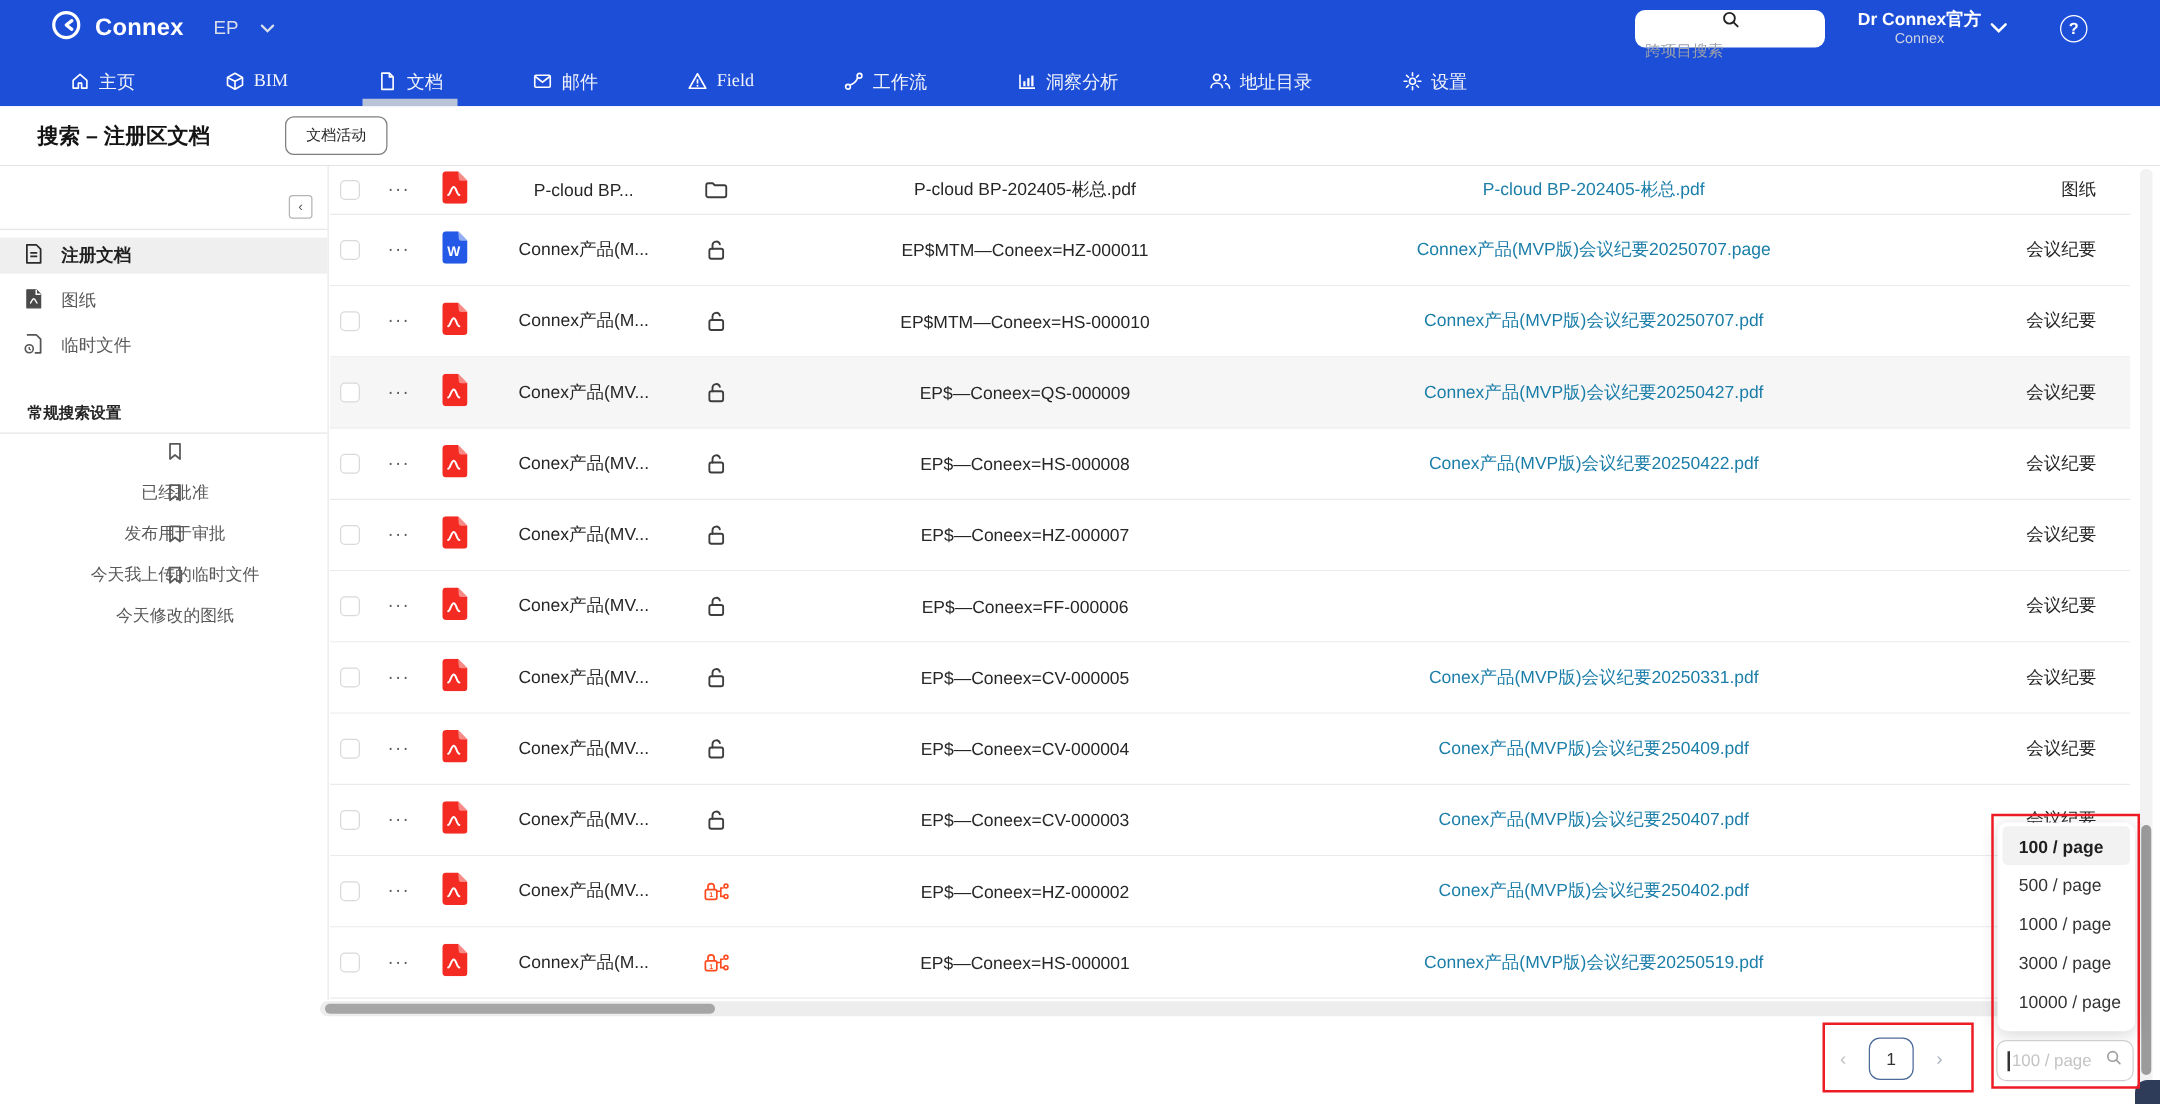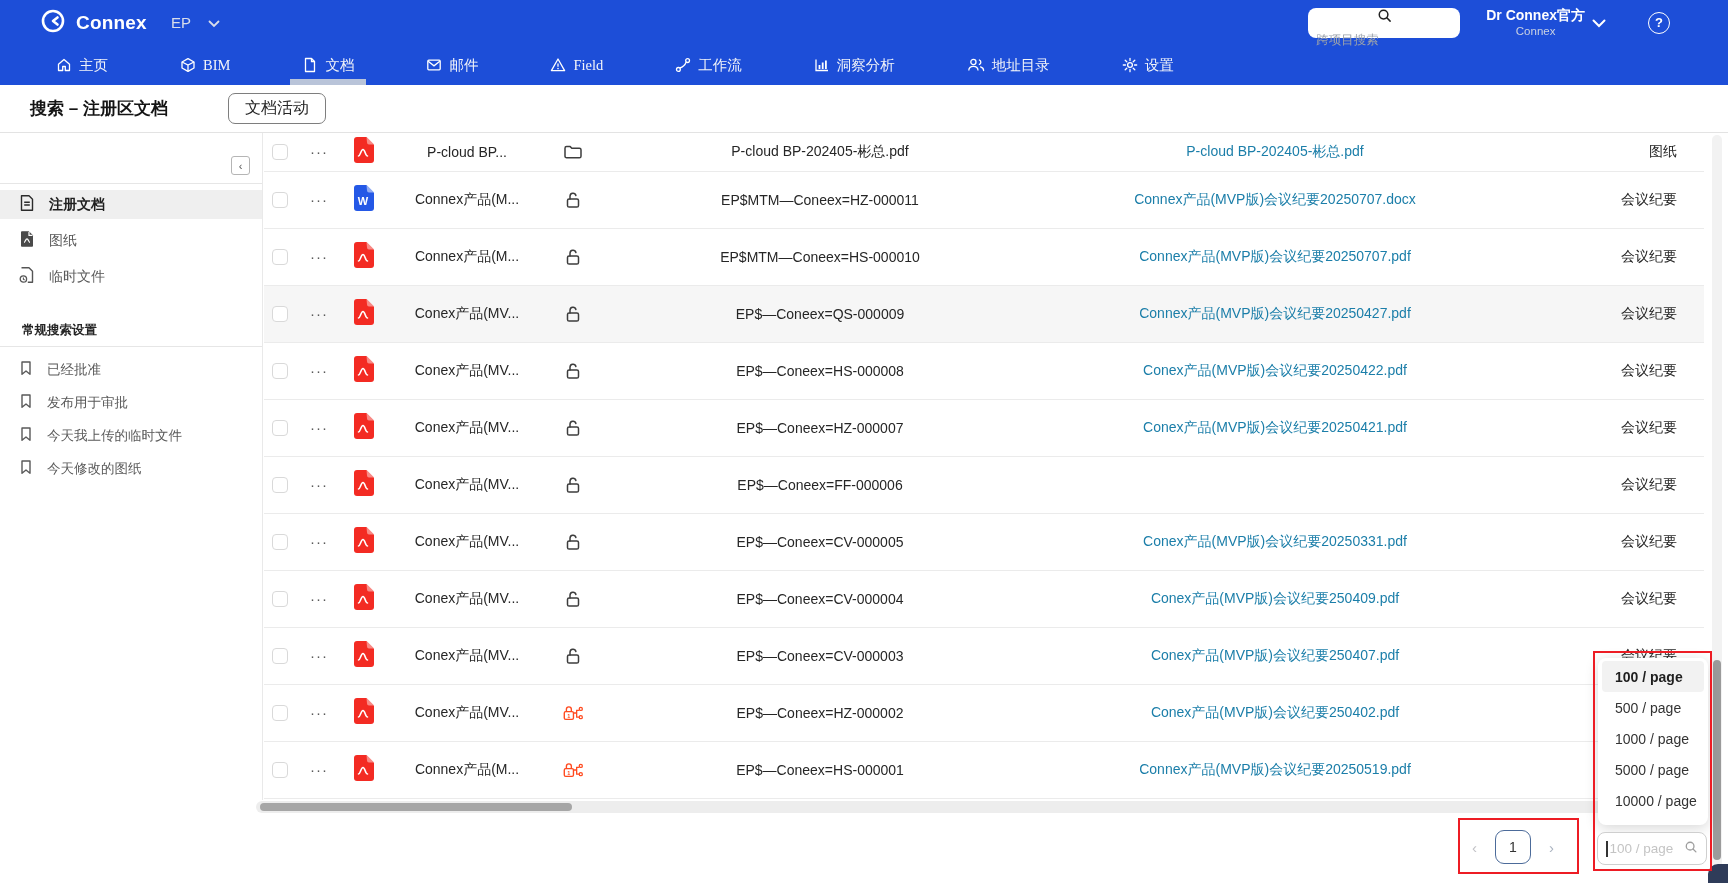--- a/index.html
+++ b/index.html
@@ -23,33 +23,33 @@
   .help-btn { margin-left:42px; width:22px; height:22px; border:1.6px solid #fff; border-radius:50%;
     display:flex; align-items:center; justify-content:center; font-size:13px; font-weight:bold; }
   .nav-row2 { position:absolute; left:0; top:45px; right:0; height:40px; display:flex; align-items:stretch; padding-left:44px; column-gap:48px; }
   .tab { display:flex; align-items:center; gap:7px; font-size:14.5px; color:#f2f4f9; padding:0 12px; position:relative; cursor:pointer; white-space:nowrap;font-family:Liberation Serif, serif; }
   .tab.active::after { content:""; position:absolute; left:0; right:0; bottom:0; height:6px; background:#b9c4d9; }
   .tab svg { display:block; }
 
   
   .title-bar { position:absolute; left:0; top:85px; width:1728px; height:48px; background:#fff; border-bottom:1px solid #e3e3e3; display:flex; align-items:center; }
   .page-title { font-size:17px; font-weight:bold; color:#141414; margin-left:30px; }
-  .activity-btn { margin-left:60px; height:31px; padding:0 16px; border:1px solid #7e7e7e; border-radius:7px; background:#fff; font-size:16px; color:#262626; display:flex; align-items:center; cursor:pointer; }
+  .activity-btn { margin-left:60px; height:31px; padding:0 16px; border:1px solid #7e7e7e; border-radius:7px; background:#fff; font-size:12px; color:#262626; display:flex; align-items:center; cursor:pointer; }
 
   
   .sidebar { position:absolute; left:0; top:133px; width:263px; height:667px; background:#fff; border-right:1px solid #e9e9e9; }
   .collapse-btn { position:absolute; right:12px; top:23px; width:19px; height:19px; border:1px solid #b5b5b5; border-radius:3px; display:flex; align-items:center; justify-content:center; font-size:11px; color:#555; cursor:pointer; background:#fff; }
   .side-div1 { position:absolute; left:0; top:50px; width:100%; border-top:1px solid #e6e6e6; }
   .side-list { position:absolute; left:0; top:57px; width:100%; }
   .side-item { height:29px; display:flex; align-items:center; gap:13px; padding-left:18px; font-size:14px; color:#595959; cursor:pointer; margin-bottom:7px; }
   .side-item.active { background:#efefef; color:#1f1f1f; font-weight:bold; }
   .side-section { position:absolute; left:22px; top:189px; font-size:12.5px; font-weight:bold; color:#262626; }
   .side-div2 { position:absolute; left:0; top:213px; width:100%; border-top:1px solid #e6e6e6; }
   .saved-list { position:absolute; left:0; top:220px; width:100%; }
-  .saved-item { height:33px; display:flex; align-items:center; gap:13px; padding-left:18px; font-size:13.5px; color:#595959; cursor:pointer; }
+  .saved-item { height:33px; display:flex; align-items:center; gap:13px; padding-left:18px; font-size:13.5px; color:#595959; cursor:pointer;flex-direction:column; }
 
   
   .table-area { position:absolute; left:264px; top:133px; width:1464px; height:667px; background:#fff; }
   .trow { display:flex; align-items:center; height:57px; border-bottom:1px solid #ebebeb; width:1440px; background:#fff; }
   .trow.clip { height:39px; }
   .trow.hover { background:#f6f6f6; }
   .cell-check { width:16px; height:16px; border:1px solid #d9d9d9; border-radius:4px; background:#fff; margin-left:8px; flex:none; cursor:pointer; }
   .cell-kebab { width:18px; margin-left:22px; flex:none; color:#595959; font-size:15px; letter-spacing:1px; text-align:center; cursor:pointer; line-height:10px; }
   .cell-ficon { width:22px; margin-left:24px; flex:none; }
   .cell-name { width:170px; margin-left:8px; flex:none; text-align:center; font-size:14px; color:#262626; white-space:nowrap; overflow:hidden; }
@@ -308,21 +308,21 @@
             <text x="11" y="20" text-anchor="middle" font-family="Liberation Sans,sans-serif" font-size="11" font-weight="bold" fill="#fff">W</text>
           </svg></span>
         <span class="cell-name">Connex产品(M...</span>
         <span class="cell-lock">
           <svg width="20" height="20" viewBox="0 0 20 20">
             <rect x="4.5" y="9" width="11" height="8" rx="1.6" fill="none" stroke="#3d3d3d" stroke-width="1.5"></rect>
             <path d="M7 9V6.2a3 3 0 0 1 5.9-.7" fill="none" stroke="#3d3d3d" stroke-width="1.5" stroke-linecap="round"></path>
           </svg>
         </span>
         <span class="cell-docid">EP$MTM—Coneex=HZ-000011</span>
-        <span class="cell-link">Connex产品(MVP版)会议纪要20250707.docx</span>
+        <span class="cell-link">Connex产品(MVP版)会议纪要20250707.page</span>
         <span class="cell-cat">会议纪要</span>
       </div>
       <div class="trow">
         <span class="cell-check"></span>
         <span class="cell-kebab">···</span>
         <span class="cell-ficon"><svg width="22" height="26" viewBox="0 0 22 26">
             <path d="M2 3a3 3 0 0 1 3-3h9.5L22 7.5V23a3 3 0 0 1-3 3H5a3 3 0 0 1-3-3z" fill="#f32b23"></path>
             <path d="M14.5 0 22 7.5h-5a2 2 0 0 1-2-2z" fill="#fff" opacity=".45"></path>
             <path d="M6.5 19c1.8 0 2.4-6.5 4.5-6.5s2.3 6.5 4.5 6.5" fill="none" stroke="#fff" stroke-width="1.6" stroke-linecap="round"></path>
           </svg></span>
@@ -384,21 +384,20 @@
             <path d="M6.5 19c1.8 0 2.4-6.5 4.5-6.5s2.3 6.5 4.5 6.5" fill="none" stroke="#fff" stroke-width="1.6" stroke-linecap="round"></path>
           </svg></span>
         <span class="cell-name">Conex产品(MV...</span>
         <span class="cell-lock">
           <svg width="20" height="20" viewBox="0 0 20 20">
             <rect x="4.5" y="9" width="11" height="8" rx="1.6" fill="none" stroke="#3d3d3d" stroke-width="1.5"></rect>
             <path d="M7 9V6.2a3 3 0 0 1 5.9-.7" fill="none" stroke="#3d3d3d" stroke-width="1.5" stroke-linecap="round"></path>
           </svg>
         </span>
         <span class="cell-docid">EP$—Coneex=HZ-000007</span>
-        <span class="cell-link">Conex产品(MVP版)会议纪要20250421.pdf</span>
         <span class="cell-cat">会议纪要</span>
       </div>
       <div class="trow">
         <span class="cell-check"></span>
         <span class="cell-kebab">···</span>
         <span class="cell-ficon"><svg width="22" height="26" viewBox="0 0 22 26">
             <path d="M2 3a3 3 0 0 1 3-3h9.5L22 7.5V23a3 3 0 0 1-3 3H5a3 3 0 0 1-3-3z" fill="#f32b23"></path>
             <path d="M14.5 0 22 7.5h-5a2 2 0 0 1-2-2z" fill="#fff" opacity=".45"></path>
             <path d="M6.5 19c1.8 0 2.4-6.5 4.5-6.5s2.3 6.5 4.5 6.5" fill="none" stroke="#fff" stroke-width="1.6" stroke-linecap="round"></path>
           </svg></span>
@@ -528,21 +527,21 @@
 <div class="pager">
   <span class="pg-arrow">‹</span>
   <span class="pg-current">1</span>
   <span class="pg-arrow next">›</span>
 </div>
 
 <div class="ps-panel" id="ps-panel">
     <div class="ps-opt selected">100 / page</div>
     <div class="ps-opt">500 / page</div>
     <div class="ps-opt">1000 / page</div>
-    <div class="ps-opt">5000 / page</div>
+    <div class="ps-opt">3000 / page</div>
     <div class="ps-opt">10000 / page</div>
   </div>
 <div class="ps-select">
   <span class="ps-caret"></span>
   <span class="ps-value">100 / page</span>
   <span>
     <svg width="14" height="14" viewBox="0 0 16 16">
         <circle cx="7" cy="7" r="4.4" stroke="#9e9e9e" stroke-width="1.5" fill="none"></circle>
         <path d="M10.3 10.3 13.6 13.6" stroke="#9e9e9e" stroke-width="1.5" stroke-linecap="round"></path>
       </svg>

